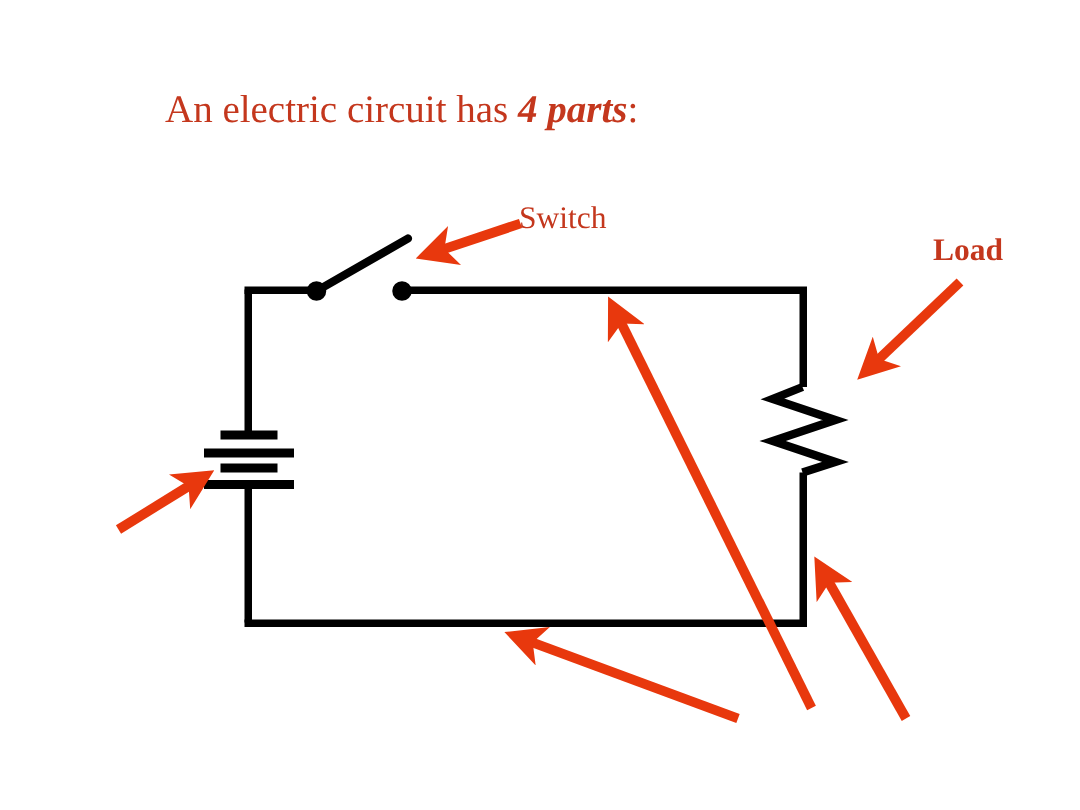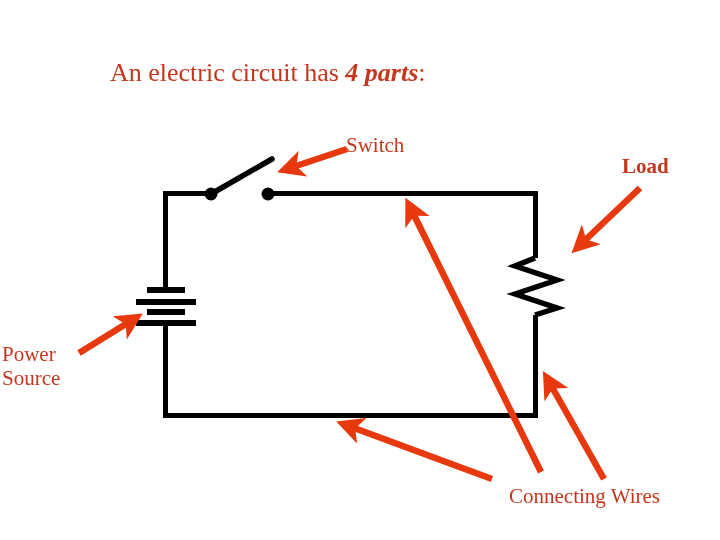--- a/index.html
+++ b/index.html
@@ -109,17 +109,15 @@
       <line x1="492" y1="479" x2="346" y2="425" marker-end="url(#arrowhead)"></line>
     </g>
   </svg>
 
   <div class="lbl" id="title"><span>An electric circuit has </span><span class="em">4 parts</span><span>:</span></div>
 
   <div class="lbl" id="label-switch">Switch</div>
 
   <div class="lbl" id="label-load">Load</div>
 
-  <div class="lbl" id="label-power-source"><div>Power</div><div>Source</div></div>
 
-  <div class="lbl" id="label-connecting-wires">Connecting Wires</div>
 
 </div>
 
 </body></html>

